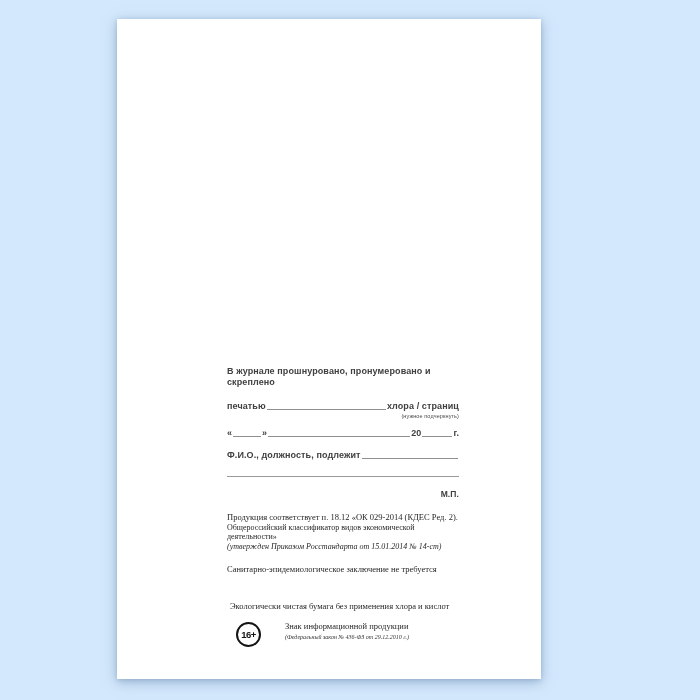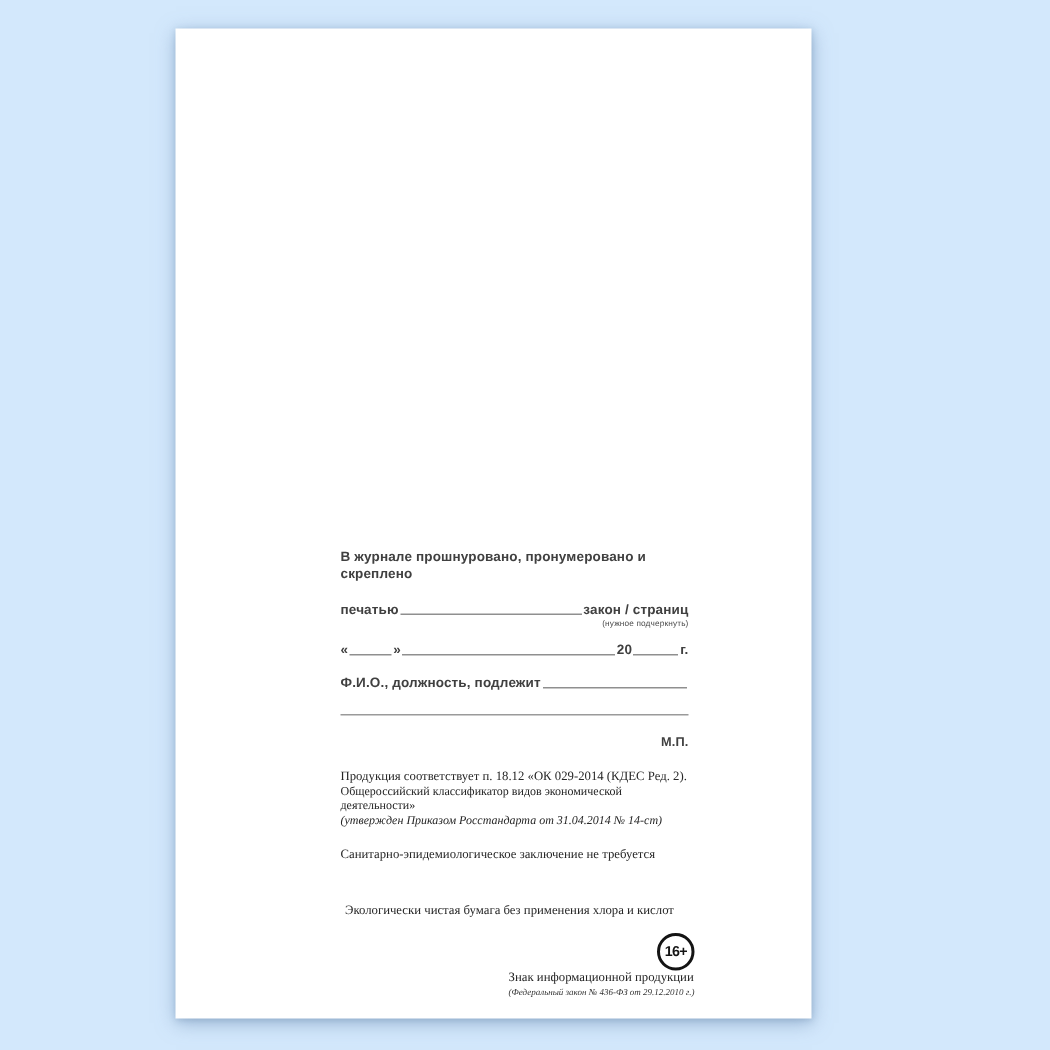--- a/index.html
+++ b/index.html
@@ -70,23 +70,22 @@
     line-height:9.5px;
   }
   .p-line2 { font-size:8px; }
   .p-line3 { font-size:8px; font-style:italic; }
   .sanitary { margin-top:14px; }
   .cert { margin-top:13px; padding-left:4px; }
   .eco { margin-top:27px; padding-left:3px; }
   .info-row {
     margin-top:11px;
     display:flex;
-    align-items:flex-end;
+    align-items:flex-start;
     padding-left:9px;
-    flex-direction:column;
   }
   .age-circle {
     flex:0 0 auto;
     width:25px; height:25px;
     border:2.5px solid #141414;
     border-radius:50%;
     display:flex;
     align-items:center;
     justify-content:center;
     font-family:"Liberation Sans", sans-serif;
@@ -104,21 +103,21 @@
 <body>
 
 <div class="page">
 
   <div class="journal">
     <div class="j-title">В журнале прошнуровано, пронумеровано и скреплено</div>
 
     <div class="row seal-row">
       <span>печатью</span>
       <span class="fill"></span>
-      <span>закон / страниц</span>
+      <span>хлора / страниц</span>
     </div>
 
     <div class="note-row">(нужное подчеркнуть)</div>
 
     <div class="row date-row">
       <span>«</span>
       <span class="fill fill-fixed-28"></span>
       <span>»</span>
       <span class="fill"></span>
       <span>20</span>
@@ -133,21 +132,21 @@
 
     <div class="rule"></div>
 
     <div class="mp">М.П.</div>
   </div>
 
   <div class="product">
     <div>
       <div class="p-line1">Продукция соответствует п. 18.12 «ОК 029-2014 (КДЕС Ред. 2).</div>
       <div class="p-line2">Общероссийский классификатор видов экономической деятельности»</div>
-      <div class="p-line3">(утвержден Приказом Росстандарта от 31.04.2014 № 14-ст)</div>
+      <div class="p-line3">(утвержден Приказом Росстандарта от 15.01.2014 № 14-ст)</div>
     </div>
 
     <div class="sanitary">Санитарно-эпидемиологическое заключение не требуется</div>
 
 
     <div class="eco">Экологически чистая бумага без применения хлора и кислот</div>
 
     <div class="info-row">
       <div class="age-circle">16+</div>
       <div class="info-text">

